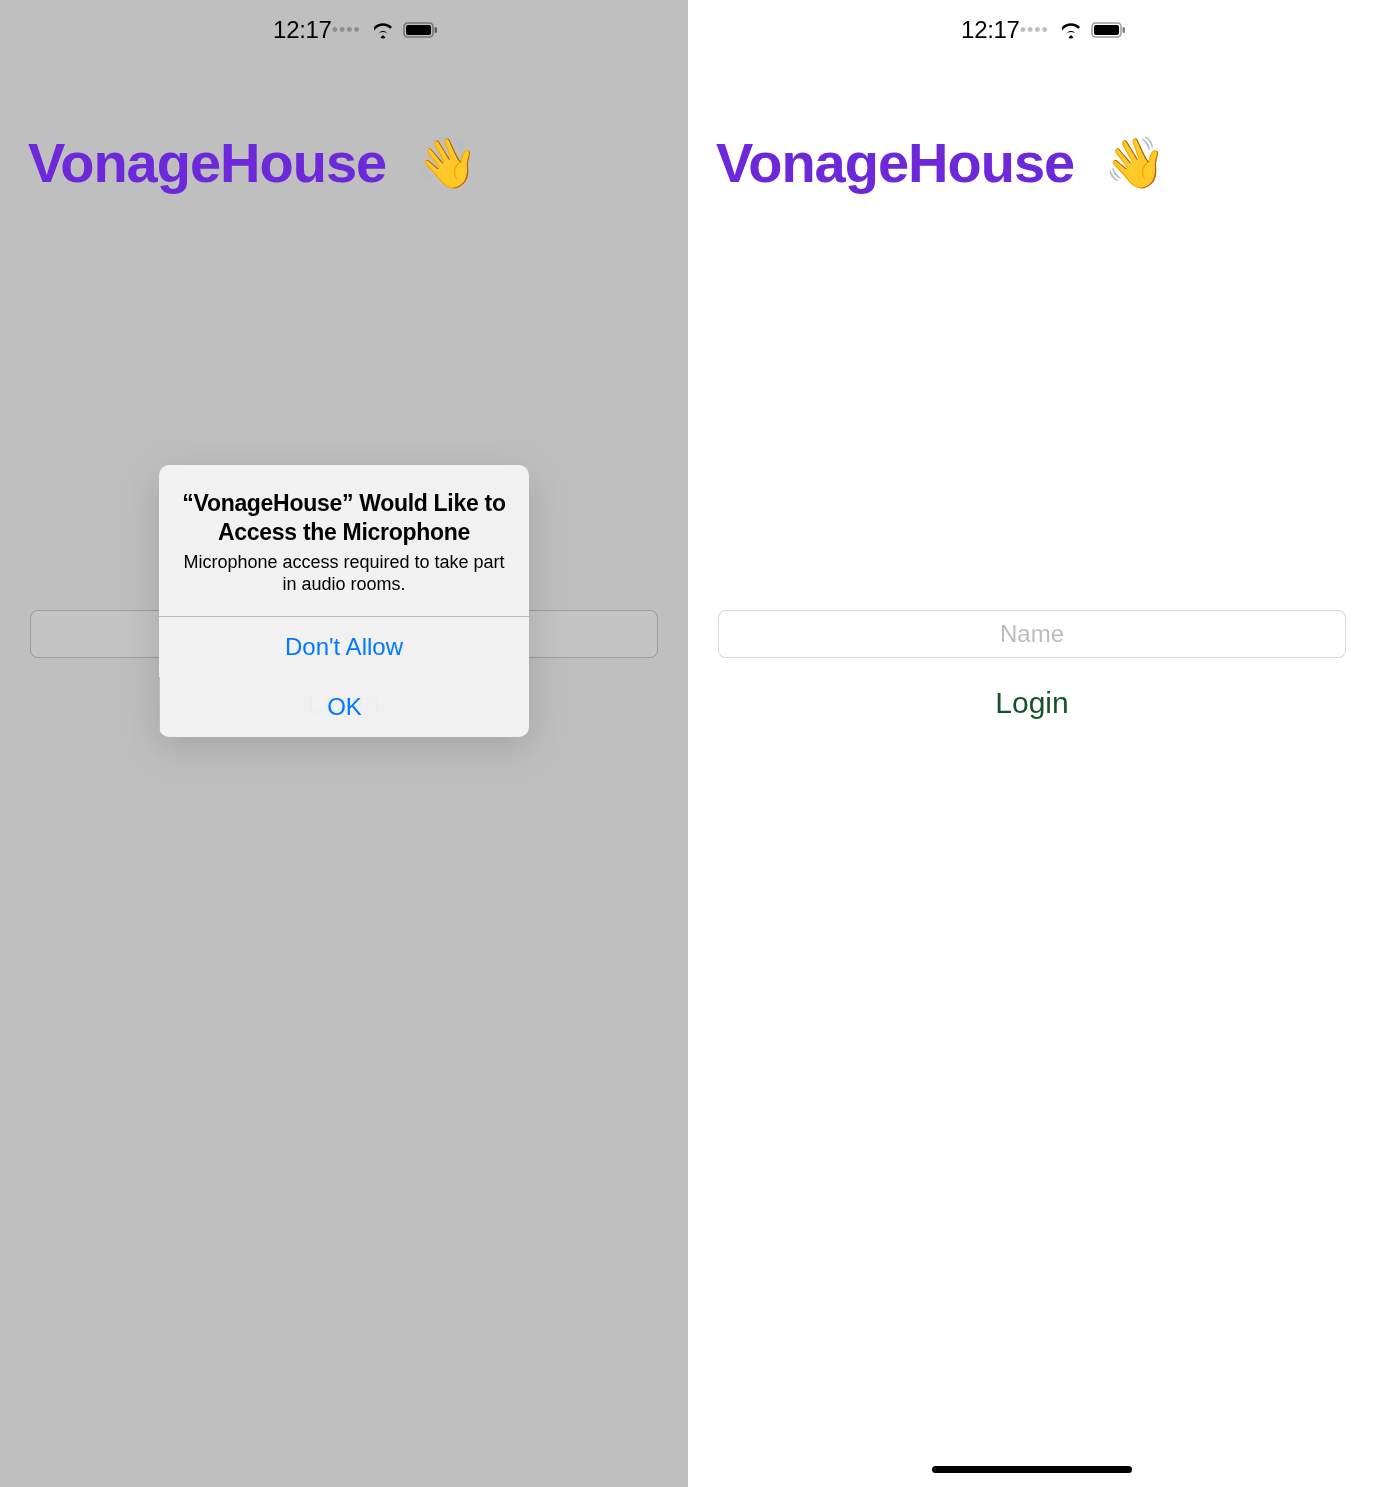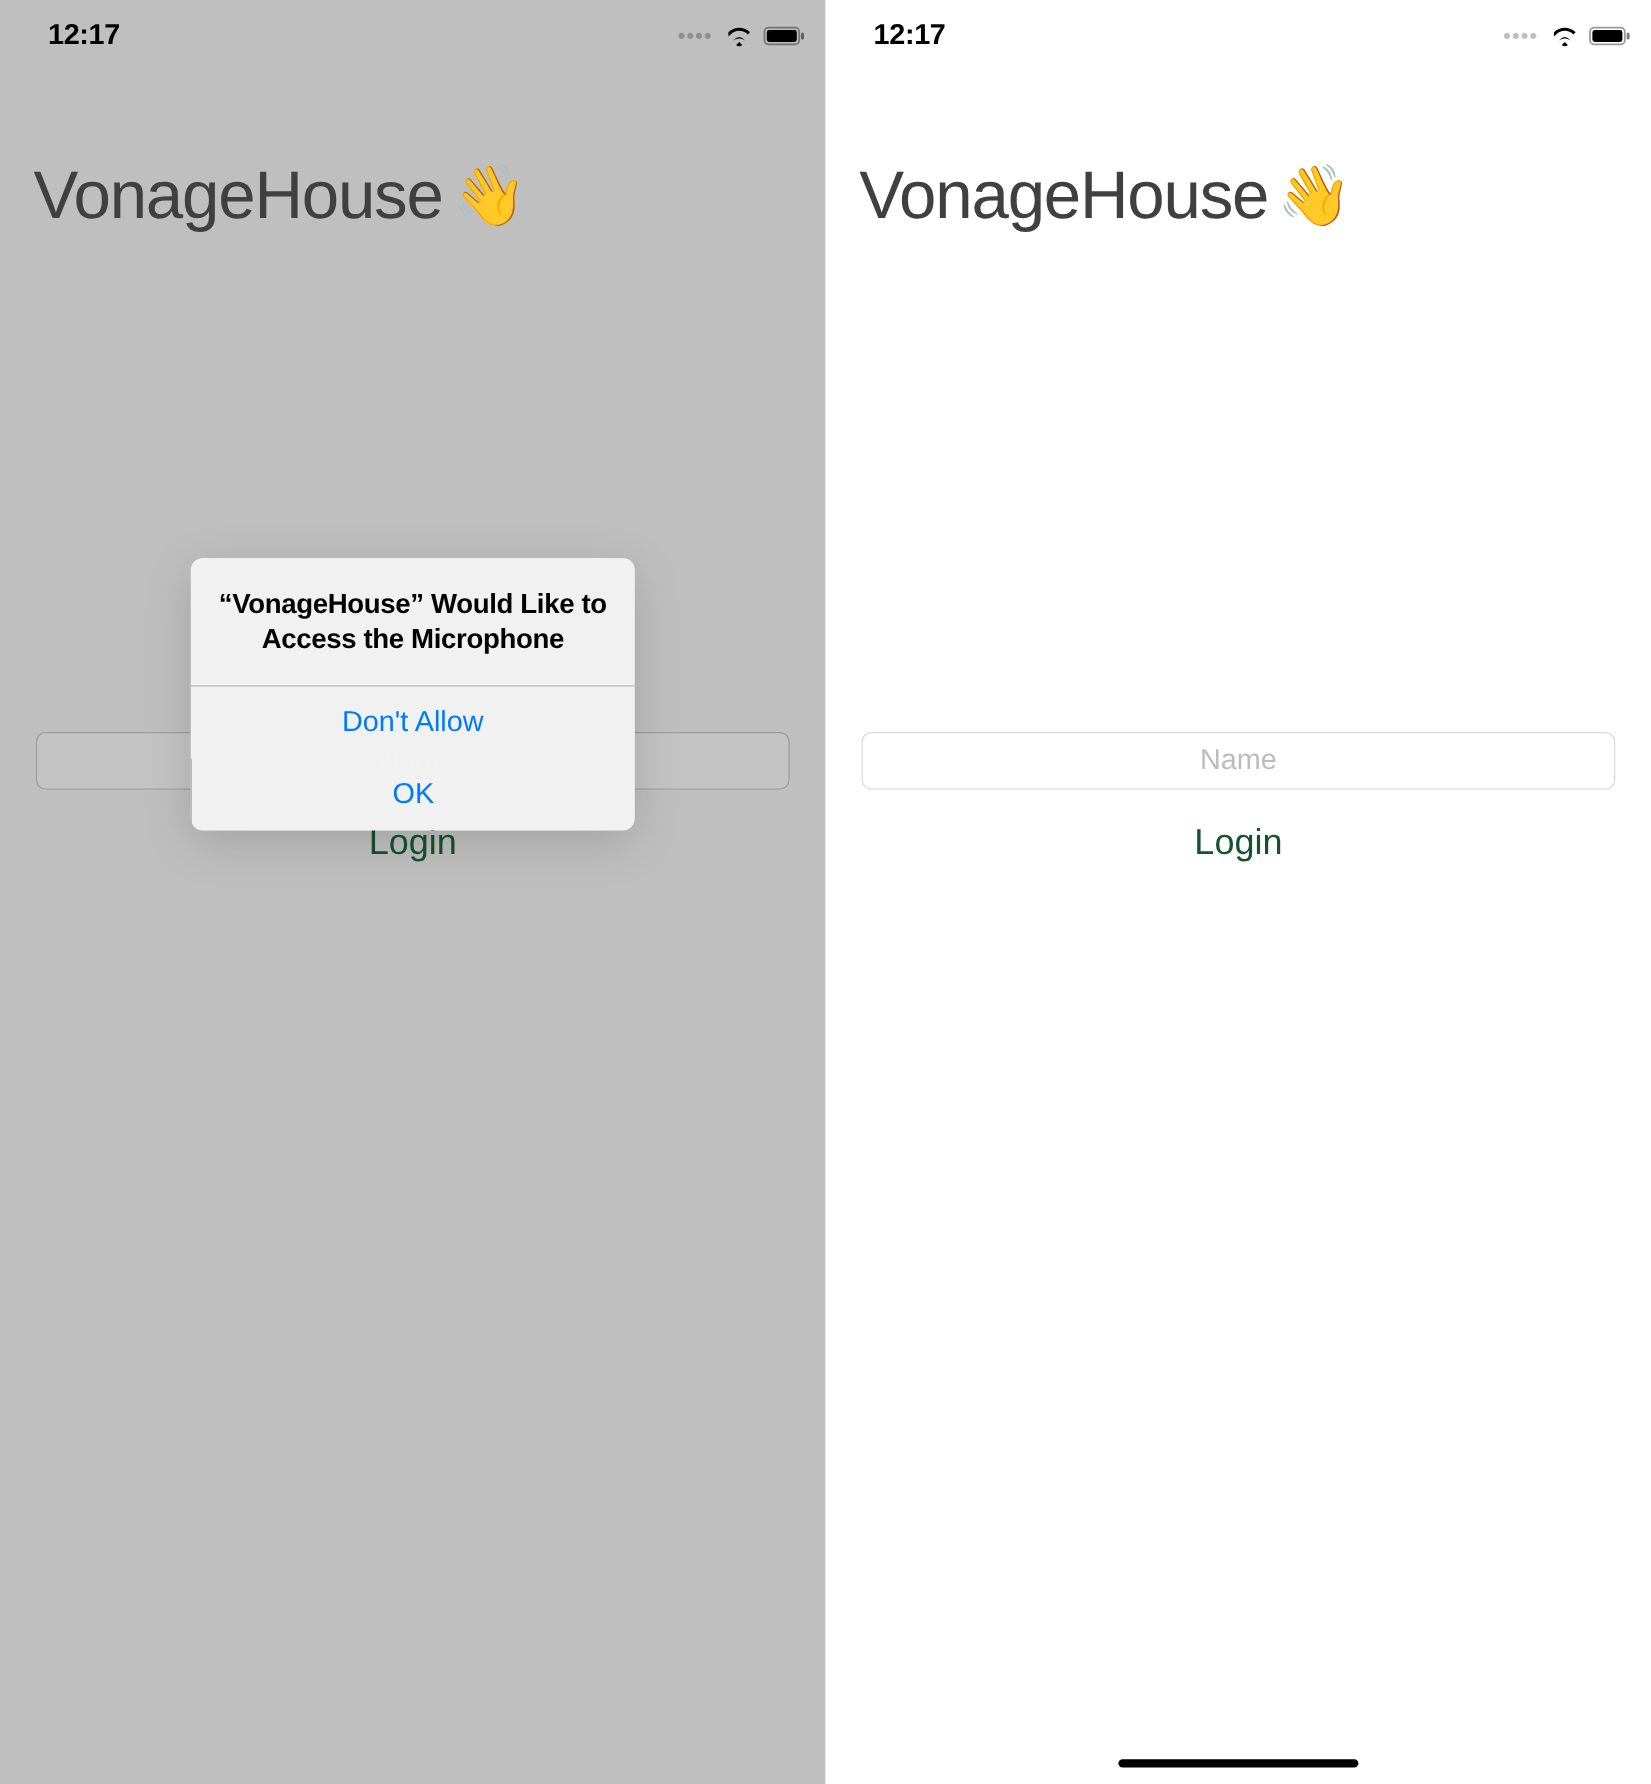--- a/index.html
+++ b/index.html
@@ -19,43 +19,43 @@
     .phone-left { background: #bfbfbf; }
     .phone-right { background: #ffffff; }
 
     
     .status-bar {
       position: absolute;
       top: 0; left: 0; right: 0;
       height: 60px;
       display: flex;
       align-items: center;
-      justify-content: space-between;
+      justify-content: center;
       padding: 0 16px 0 40px;
       font-size: 24px;
-      font-weight: 700;
+      font-weight: 400;
       letter-spacing: -0.3px;
       color: #000;
     }
     .status-right { display: flex; align-items: center; gap: 8px; }
     .dots { color: rgba(0,0,0,0.25); font-size: 18px; letter-spacing: 1px; margin-right: 2px;}
     .wifi-icon svg, .battery-icon svg { display: block; }
 
     
     .app-title {
       position: absolute;
       top: 130px;
       left: 28px;
       font-size: 56px;
-      font-weight: 400;
+      font-weight: 700;
       letter-spacing: -1px;
-      color: #404040;
+      color: #6d28d9;
       display: flex;
       align-items: center;
-      gap: 8px;
+      gap: 30px;
     }
     .wave { font-size: 50px; }
 
     
     .form-area {
       position: absolute;
       top: 610px;
       left: 30px;
       right: 30px;
     }
@@ -173,20 +173,21 @@
   </div>
 
   <div class="form-area">
     <input class="name-input" type="text" placeholder="Name" style="">
     <button class="login-btn">Login</button>
   </div>
 
   <div class="alert">
     <div class="alert-body">
       <div class="alert-title">“VonageHouse” Would Like to Access the Microphone</div>
+      <div class="alert-message">Microphone access required to take part in audio rooms.</div>
     </div>
     <div class="alert-buttons">
       <button class="alert-btn">Don't Allow</button>
       <button class="alert-btn">OK</button>
     </div>
   </div>
 
 </div>
 
 <div class="phone phone-right">

